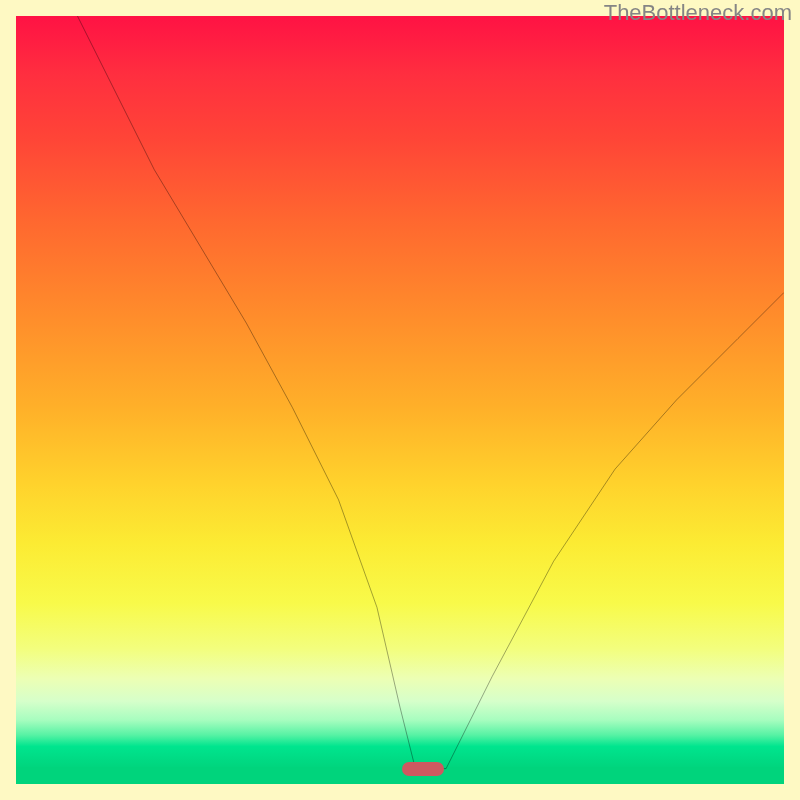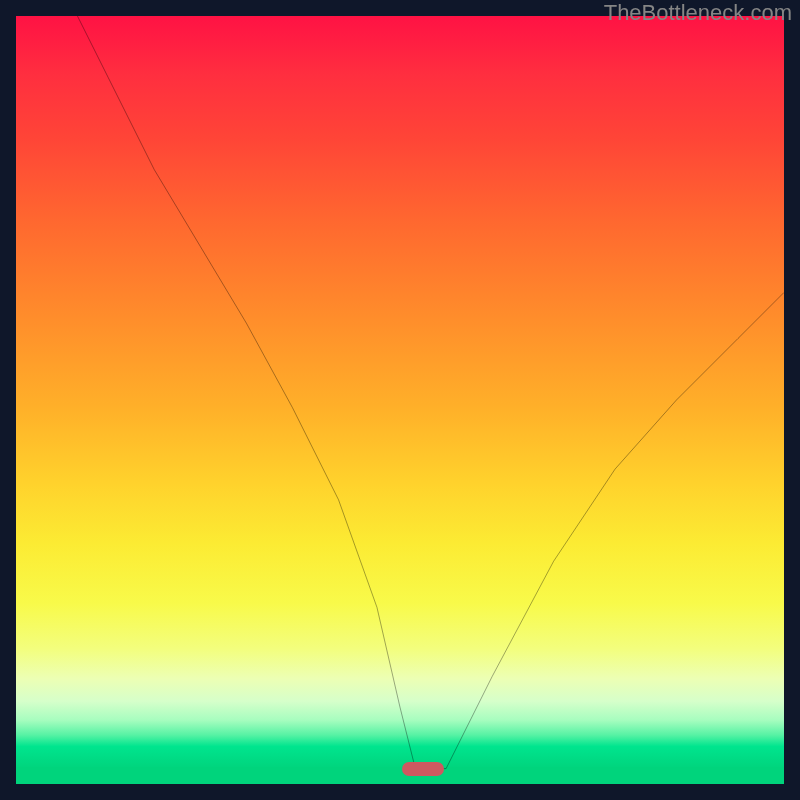--- a/index.html
+++ b/index.html
@@ -8,21 +8,21 @@
     width: 800px;
     height: 800px;
     background: #000;
     font-family: Arial, Helvetica, sans-serif;
     overflow: hidden;
   }
   .wrap {
     position: relative;
     width: 800px;
     height: 800px;
-    background: #0f172a;
+    background: #fef9c3;
   }
   .plot-area {
     position: absolute;
     left: 16px;
     top: 16px;
     width: 768px;
     height: 768px;
     overflow: hidden;
   }
   .gradient {

